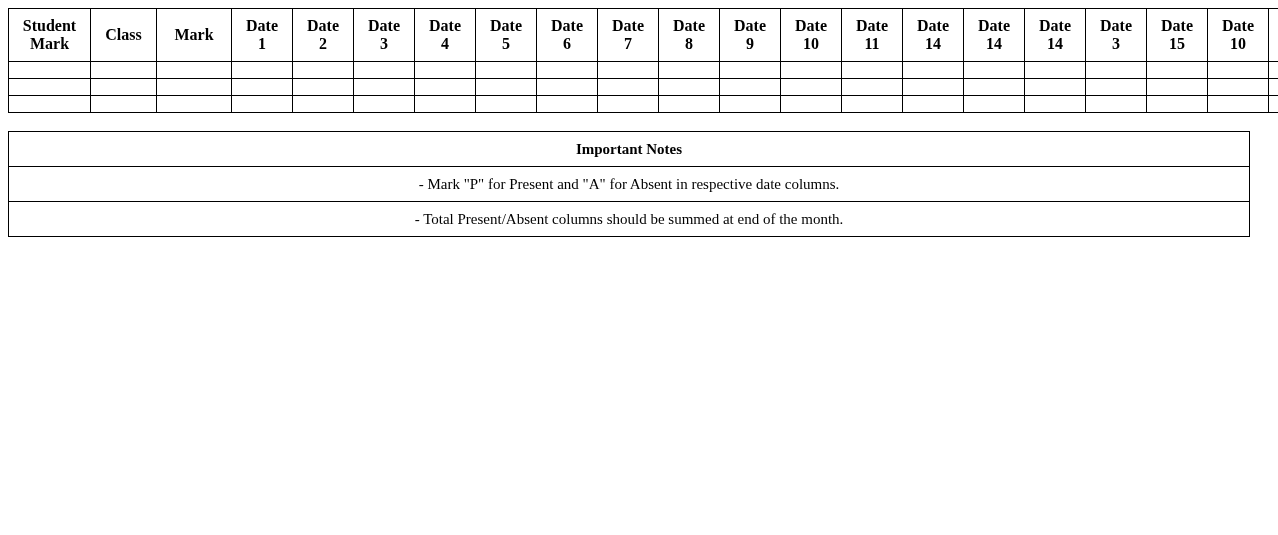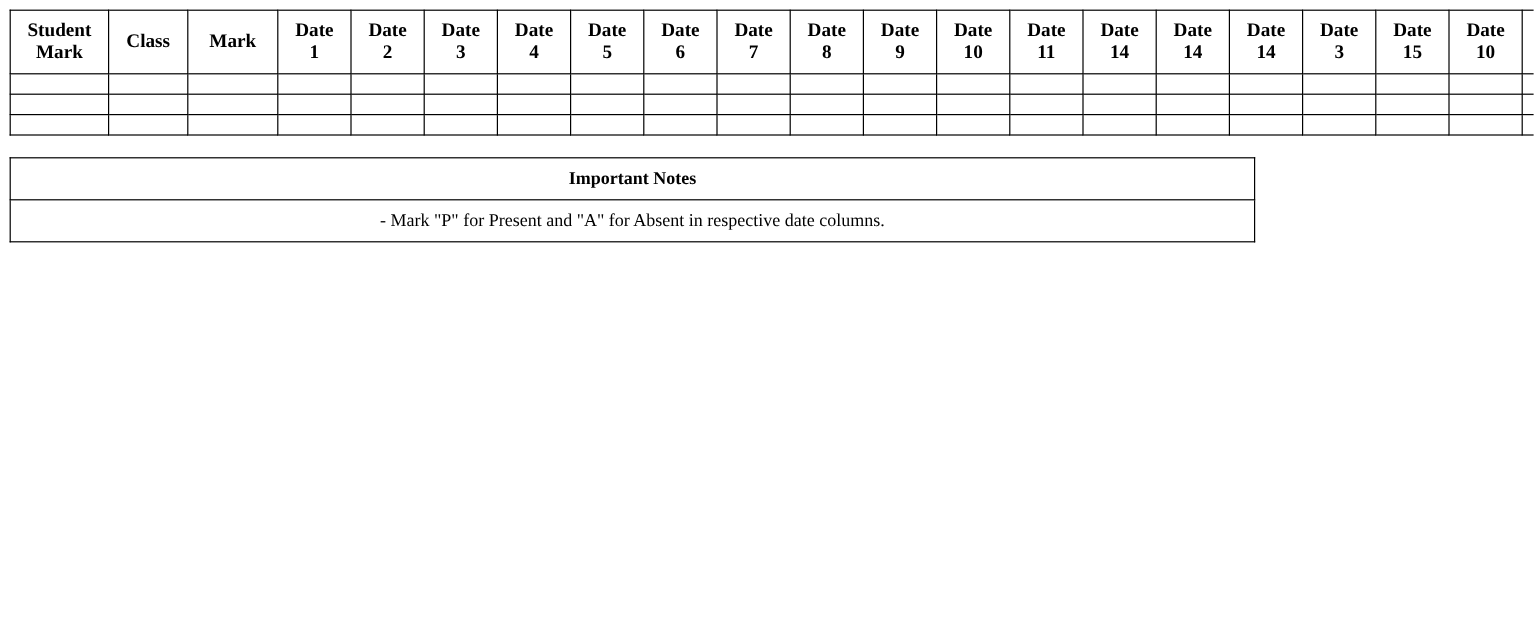--- a/index.html
+++ b/index.html
@@ -9,21 +9,21 @@
   }
   .att-wrap { position: absolute; left: 8px; top: 8px; width: 1400px; }
   table.att { border-collapse: collapse; table-layout: fixed; }
   table.att th, table.att td { border: 1px solid #000; padding: 0; }
   table.att th {
     font-weight: bold; font-size: 16px; line-height: 18px; height: 52px;
     text-align: center; vertical-align: middle;
   }
   table.att td { height: 16px; }
   .notes {
-    position: absolute; left: 8px; top: 131px; width: 1038px;
+    position: absolute; left: 8px; top: 131px; width: 1242px;
     border-collapse: collapse; table-layout: fixed;
   }
   .notes th, .notes td {
     border: 1px solid #000; height: 34px; text-align: center; vertical-align: middle;
     font-size: 15px; padding: 0;
   }
   .notes th { font-weight: bold; }
 </style>
 </head>
 <body>
@@ -155,14 +155,17 @@
 <table class="notes">
   <thead>
     <tr>
       <th>Important Notes</th>
     </tr>
   </thead>
   <tbody>
     <tr>
         <td>- Mark "P" for Present and "A" for Absent in respective date columns.</td>
       </tr>
+    <tr>
+        <td>- Total Present/Absent columns should be summed at end of the month.</td>
+      </tr>
   </tbody>
 </table>
 
 </body></html>

